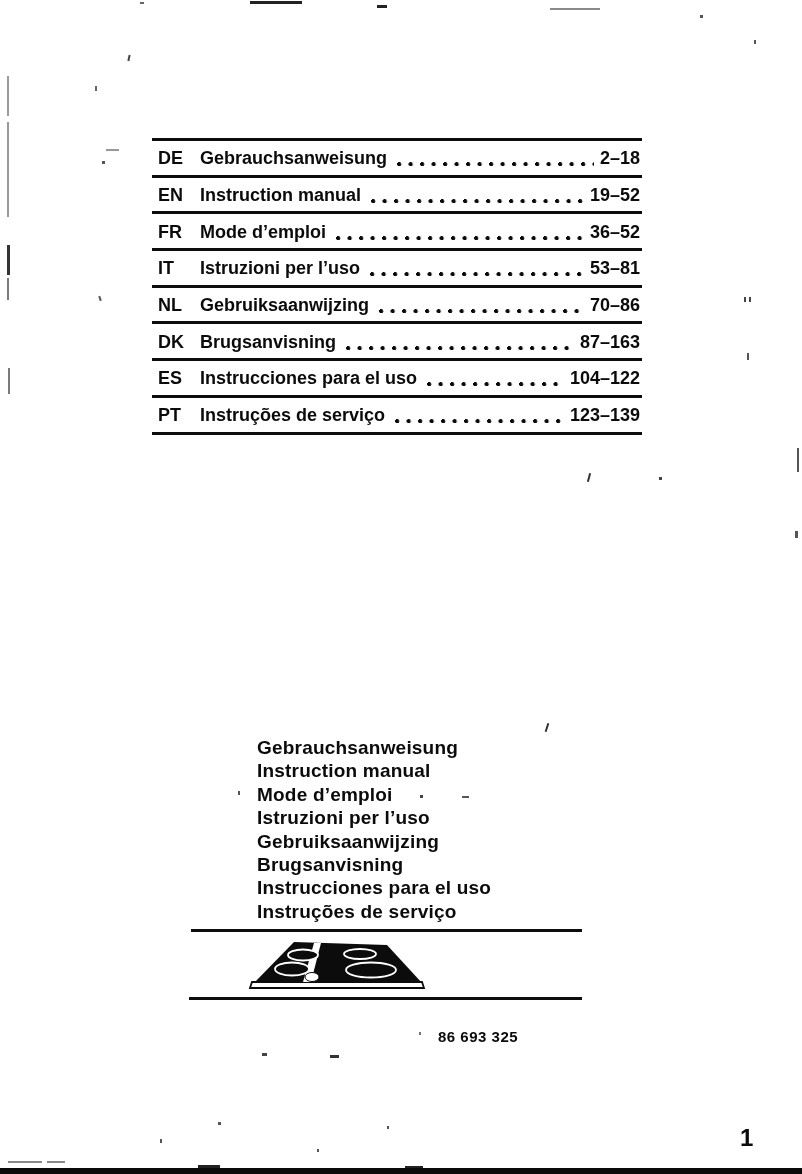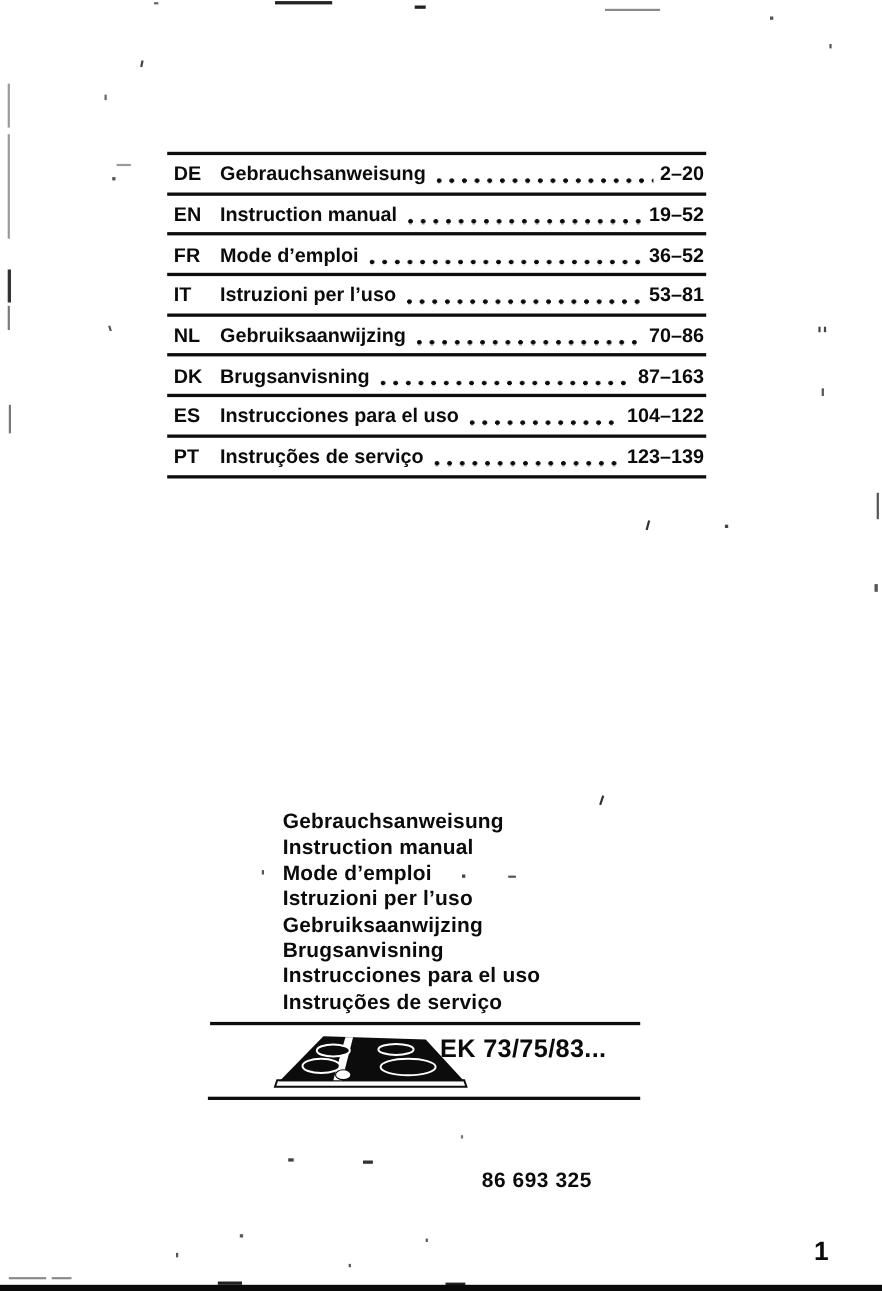--- a/index.html
+++ b/index.html
@@ -39,37 +39,37 @@
   .title-block{
     position:absolute;left:257px;top:736px;
     font-size:19px;line-height:23.4px;
     letter-spacing:0.2px;
   }
   .rule{position:absolute;background:#0d0d0d;height:3px;}
   .rule-1{left:191px;top:929px;width:391px;}
   .rule-2{left:189px;top:997px;width:393px;}
   .cooktop{position:absolute;left:248px;top:938px;}
   .model{position:absolute;left:400px;top:940px;font-size:23px;letter-spacing:0.3px;}
-  .part-number{position:absolute;left:438px;top:1063px;font-size:19px;letter-spacing:0.5px;}
+  .part-number{position:absolute;left:438px;top:1028px;font-size:15px;letter-spacing:0.5px;}
   .page-number{position:absolute;left:740px;top:1124px;font-size:24px;}
   
   .a{position:absolute;background:#222;}
   .bottom-bar{position:absolute;left:0;top:1168px;width:802px;height:6px;background:#0a0a0a;}
 </style>
 </head>
 <body>
 
 <div class="page">
 
   <section class="toc">
     <div class="toc-row">
       <span class="toc-code">DE</span>
       <span class="toc-title">Gebrauchsanweisung</span>
       <span class="leader"></span>
-      <span class="toc-pages">2–20</span>
+      <span class="toc-pages">2–18</span>
     </div>
     <div class="toc-row">
       <span class="toc-code">EN</span>
       <span class="toc-title">Instruction manual</span>
       <span class="leader"></span>
       <span class="toc-pages">19–52</span>
     </div>
     <div class="toc-row">
       <span class="toc-code">FR</span>
       <span class="toc-title">Mode d’emploi</span>
@@ -129,21 +129,20 @@
 
     <polygon points="66,5 73,5 63,44 55,44" fill="#ffffff"></polygon>
 
     <ellipse cx="55" cy="17" rx="15" ry="5.5" fill="#0c0c0c" stroke="#ffffff" stroke-width="1.8"></ellipse>
     <ellipse cx="44" cy="31" rx="17" ry="6.5" fill="#0c0c0c" stroke="#ffffff" stroke-width="1.8"></ellipse>
     <ellipse cx="64" cy="39" rx="7" ry="4.5" fill="#ffffff" stroke="#0c0c0c" stroke-width="1"></ellipse>
     <ellipse cx="112" cy="16" rx="16" ry="5" fill="#0c0c0c" stroke="#ffffff" stroke-width="1.8"></ellipse>
     <ellipse cx="123" cy="32" rx="25" ry="7.5" fill="#0c0c0c" stroke="#ffffff" stroke-width="1.8"></ellipse>
   </svg>
 
-  <div class="model">EK 73/75/83...</div>
 
   <div class="rule rule-2"></div>
 
   <div class="part-number">86 693 325</div>
 
   <div class="page-number">1</div>
 
   <div class="a" style="left:250px;top:1px;width:52px;height:3px;"></div>
   <div class="a" style="left:377px;top:5px;width:10px;height:3px;"></div>
   <div class="a" style="left:550px;top:8px;width:50px;height:2px;background:#8a8a8a;"></div>

